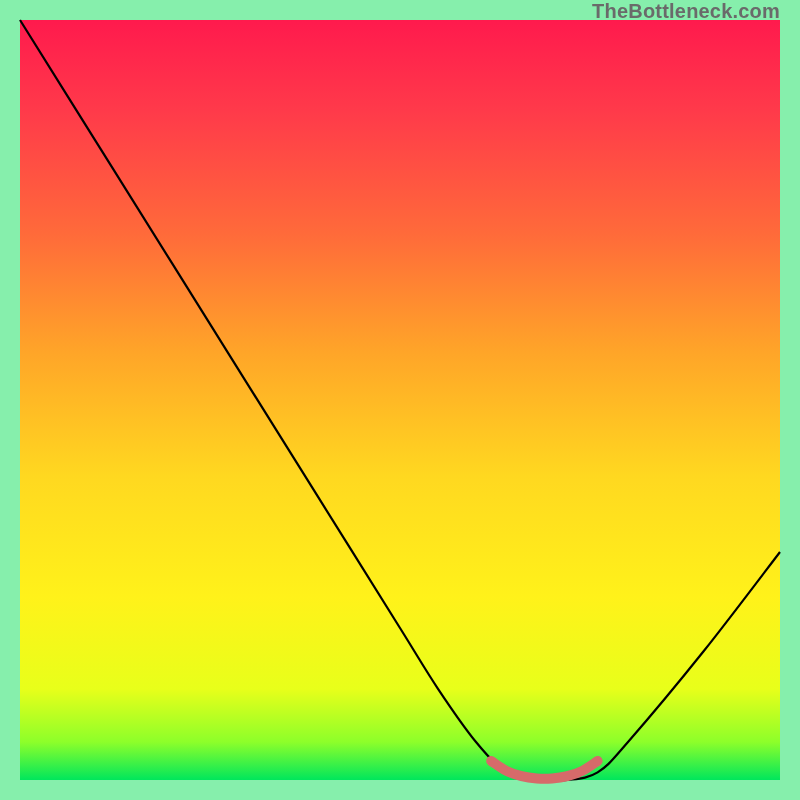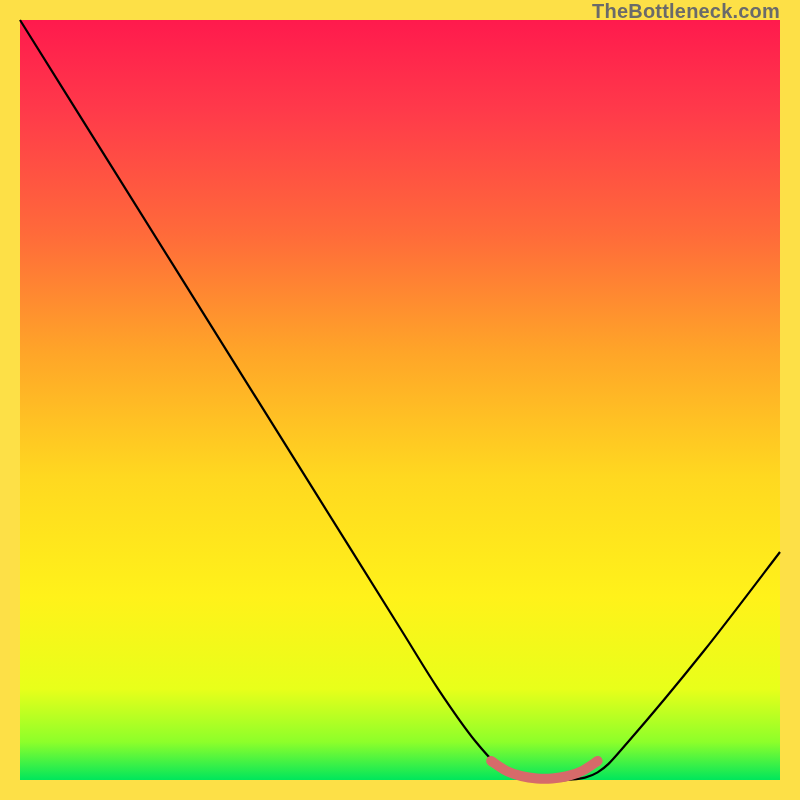--- a/index.html
+++ b/index.html
@@ -7,21 +7,21 @@
     padding: 0;
     width: 800px;
     height: 800px;
     background: #000;
     overflow: hidden;
   }
   .frame {
     position: relative;
     width: 800px;
     height: 800px;
-    background: #fde047;
+    background: #86efac;
   }
   .plot-area {
     position: absolute;
     left: 20px;
     top: 20px;
     width: 760px;
     height: 760px;
     background: linear-gradient(to bottom,
       #ff1a4d 0%,
       #ff3a4a 12%,

